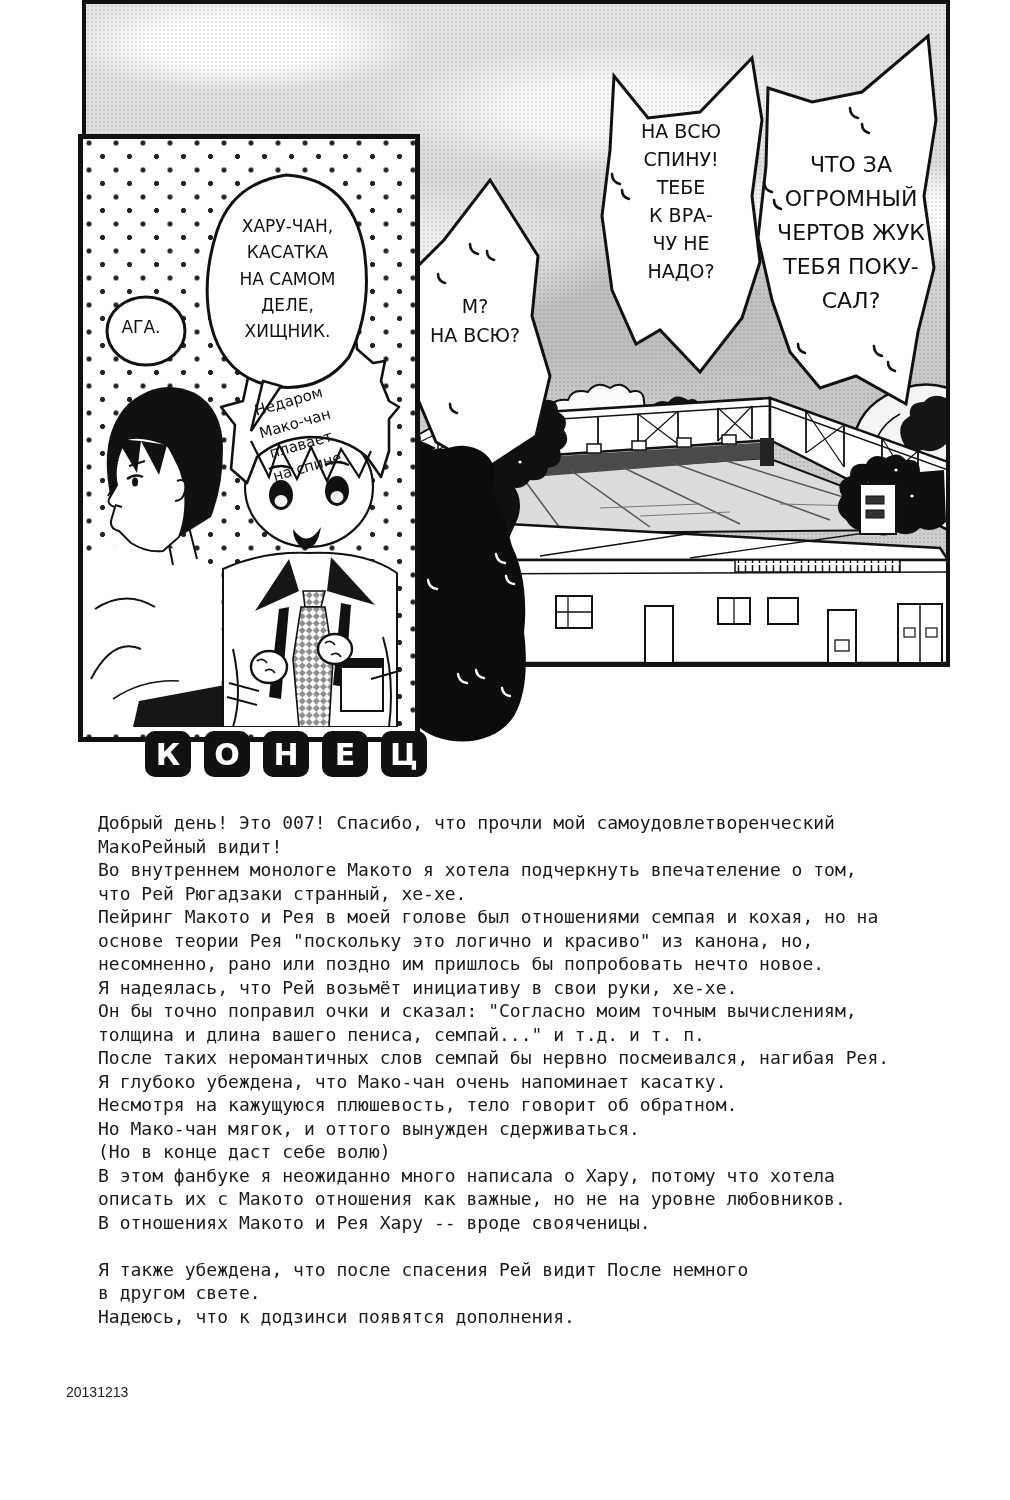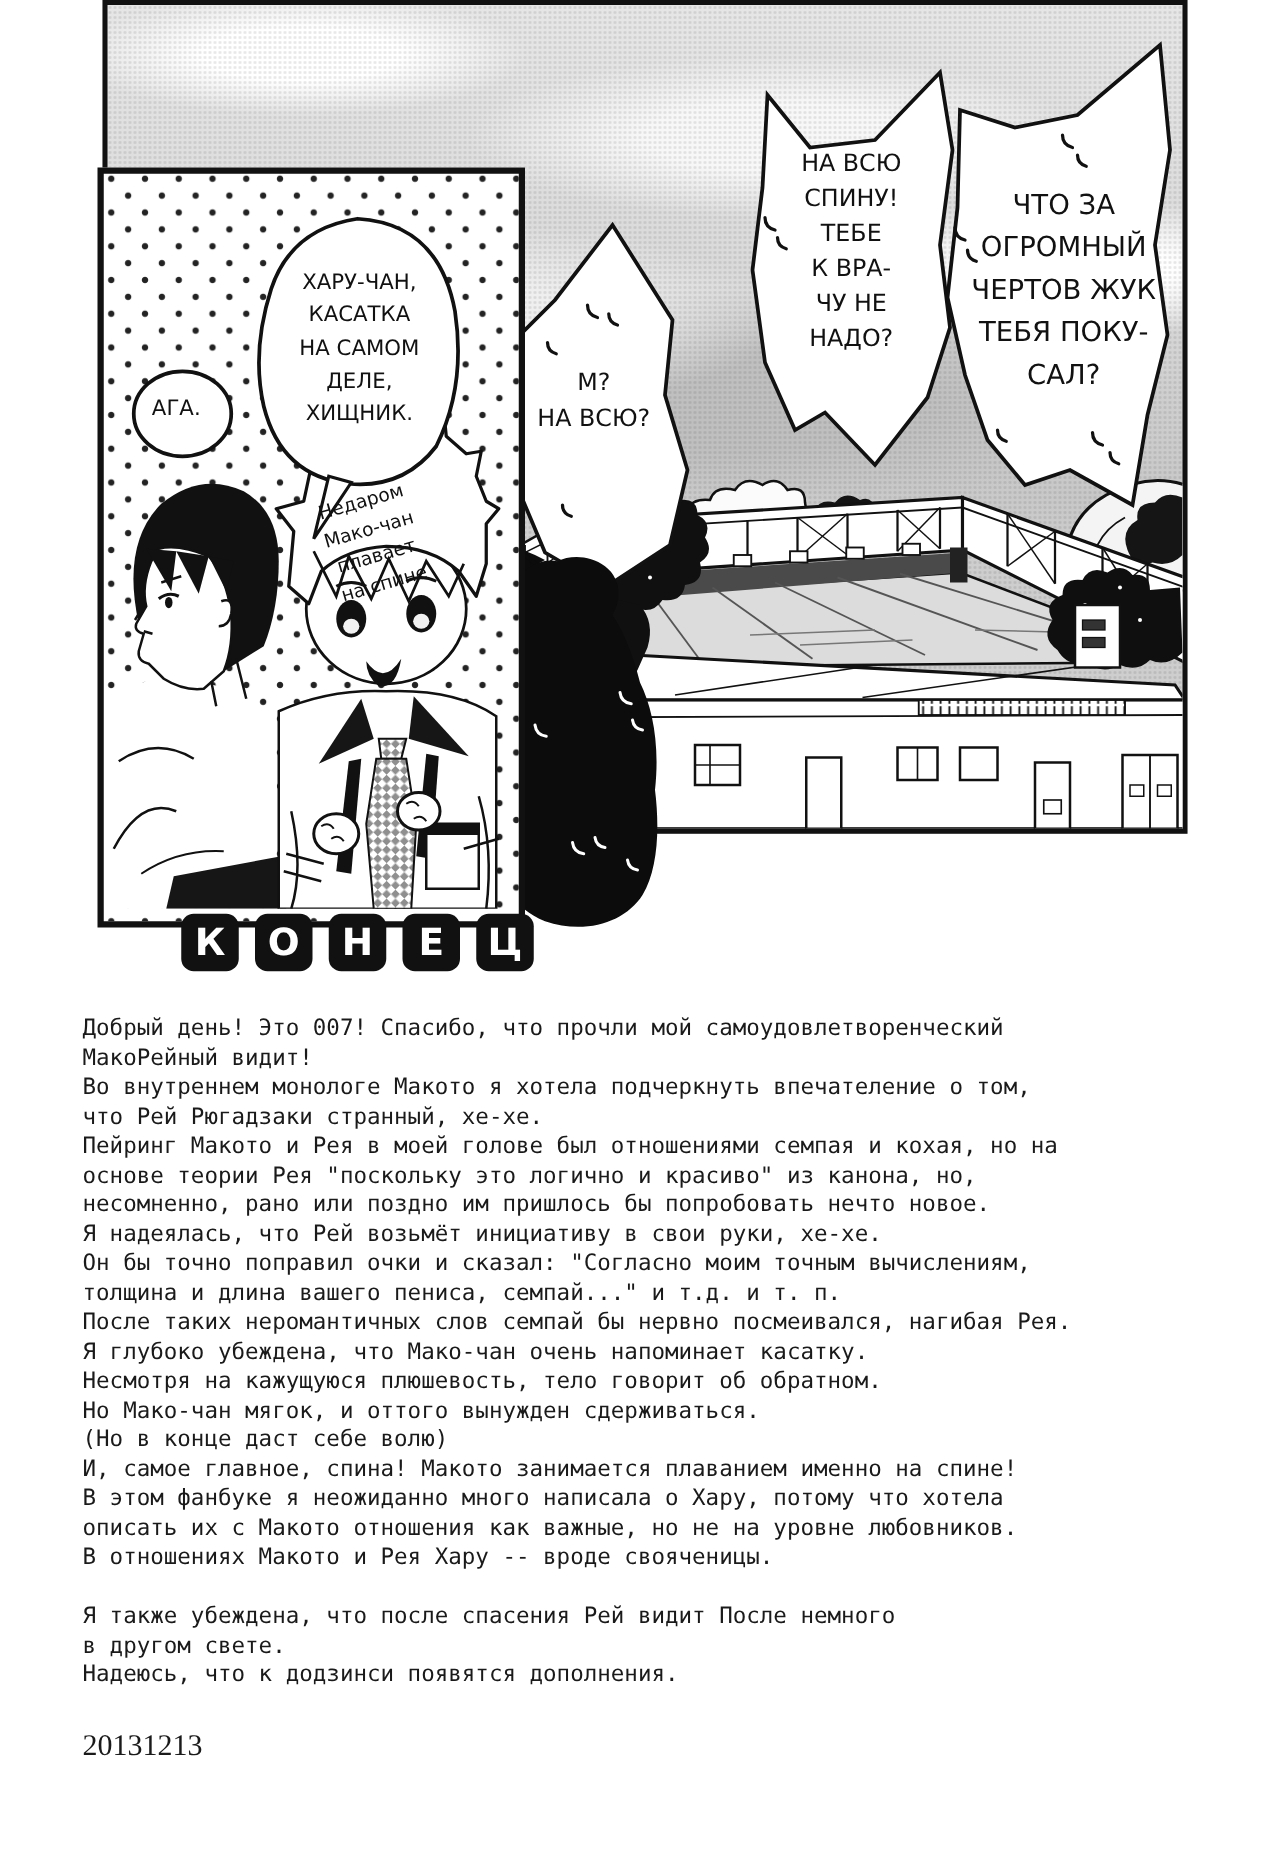--- a/index.html
+++ b/index.html
@@ -44,23 +44,23 @@
   .bt-note{left:146px;top:250px;width:138px;font-size:15px;line-height:1.5;
            transform:rotate(-16deg);}
   
   .konets{position:absolute;left:145px;top:731px;display:flex;gap:13px;}
   .konets .box{width:46px;height:46px;background:#111;border-radius:10px;
     display:flex;align-items:center;justify-content:center;
     color:#fff;font-size:30px;font-weight:bold;font-family:"DejaVu Sans",sans-serif;}
   
   .afterword{position:absolute;left:66px;top:812px;
     font-family:"DejaVu Sans Mono",monospace;font-size:18px;color:#1a1a1a;}
-  .aw-line{height:23.5px;white-space:pre;}
+  .aw-line{height:23.5px;white-space:pre;margin-left:32px;}
   .date{position:absolute;left:66px;top:1384px;
-    font-family:Liberation Serif, serif;font-size:24px;color:#1a1a1a;}
+    font-family:Liberation Sans, sans-serif;font-size:14px;color:#1a1a1a;}
 </style>
 </head>
 <body>
 
 <div class="page">
 
   <div class="main-panel"></div>
 
   <svg class="art" width="1010" height="790" viewBox="0 0 1010 790">
     <defs>
@@ -374,21 +374,20 @@
       <div class="aw-line">основе теории Рея "поскольку это логично и красиво" из канона, но,</div>
       <div class="aw-line">несомненно, рано или поздно им пришлось бы попробовать нечто новое.</div>
       <div class="aw-line">Я надеялась, что Рей возьмёт инициативу в свои руки, хе-хе.</div>
       <div class="aw-line">Он бы точно поправил очки и сказал: "Согласно моим точным вычислениям,</div>
       <div class="aw-line">толщина и длина вашего пениса, семпай..." и т.д. и т. п.</div>
       <div class="aw-line">После таких неромантичных слов семпай бы нервно посмеивался, нагибая Рея.</div>
       <div class="aw-line">Я глубоко убеждена, что Мако-чан очень напоминает касатку.</div>
       <div class="aw-line">Несмотря на кажущуюся плюшевость, тело говорит об обратном.</div>
       <div class="aw-line">Но Мако-чан мягок, и оттого вынужден сдерживаться.</div>
       <div class="aw-line">(Но в конце даст себе волю)</div>
-      <div class="aw-line">И, самое главное, спина! Макото занимается плаванием именно на спине!</div>
       <div class="aw-line">В этом фанбуке я неожиданно много написала о Хару, потому что хотела</div>
       <div class="aw-line">описать их с Макото отношения как важные, но не на уровне любовников.</div>
       <div class="aw-line">В отношениях Макото и Рея Хару -- вроде свояченицы.</div>
       <div class="aw-line"></div>
       <div class="aw-line">Я также убеждена, что после спасения Рей видит После немного</div>
       <div class="aw-line">в другом свете.</div>
       <div class="aw-line">Надеюсь, что к додзинси появятся дополнения.</div>
     </div>
 
   <div class="date">20131213</div>

